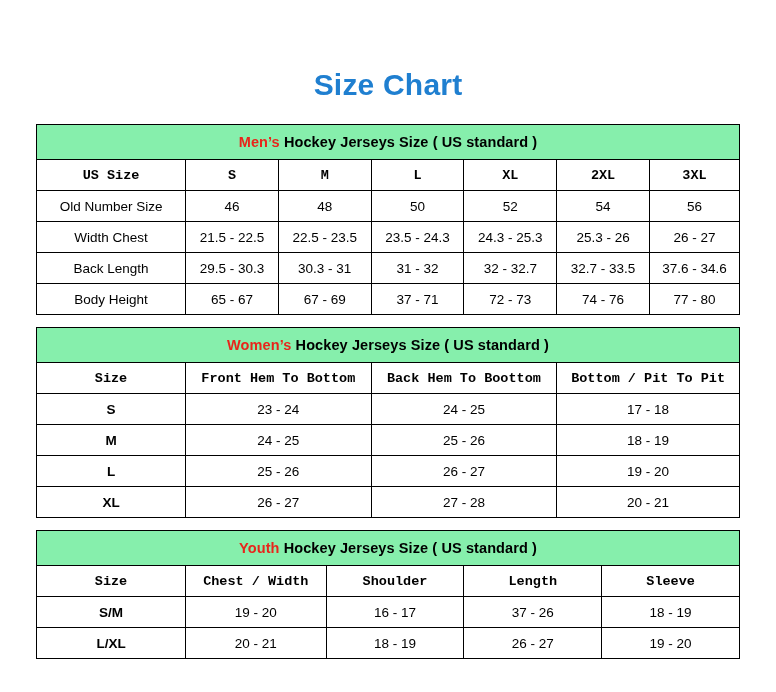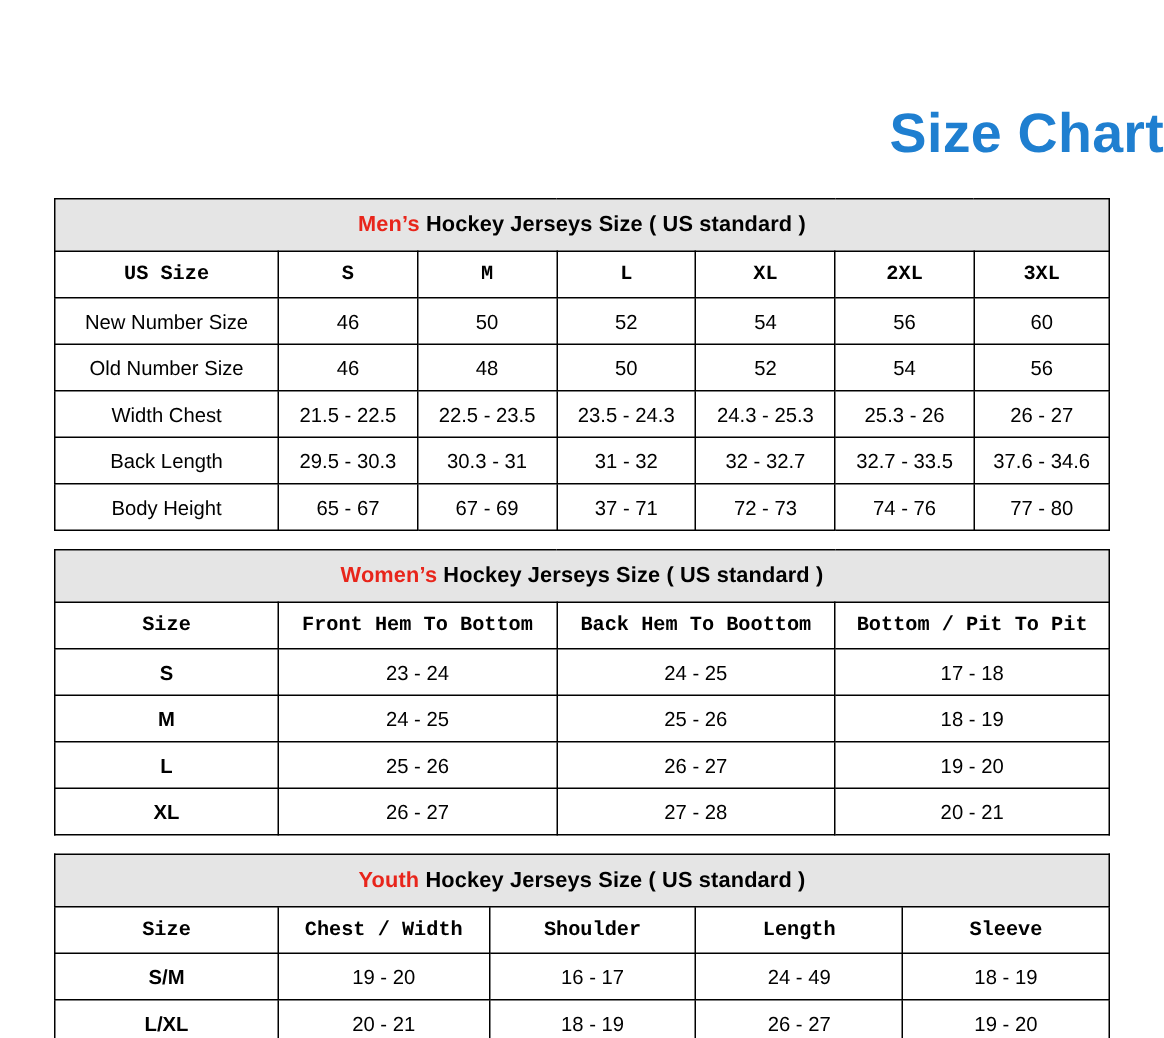--- a/index.html
+++ b/index.html
@@ -13,23 +13,23 @@
     font-family: "Liberation Sans", sans-serif;
     color: #000000;
   }
   .page {
     position: relative;
     width: 776px;
     height: 692px;
     box-sizing: border-box;
   }
   .title {
-    text-align: right;
+    text-align: center;
     color: #1f7fd0;
-    font-size: 37px;
+    font-size: 30px;
     font-weight: bold;
     padding-top: 68px;
     letter-spacing: 0.2px;
   }
   .tables-wrap {
     margin: 22px 36px 0 36px;
   }
   table {
     border-collapse: collapse;
     width: 100%;
@@ -38,21 +38,21 @@
   td, th {
     border: 1px solid #000000;
     font-size: 13.5px;
     font-weight: normal;
     text-align: center;
     padding: 5px 2px;
     height: 20px;
     background: #ffffff;
   }
   .banner {
-    background: #e5e5e5;
+    background: #86efac;
     font-size: 14.5px;
     font-weight: bold;
     padding: 7px 2px;
     letter-spacing: 0.1px;
   }
   .banner .accent {
     color: #e8251b;
   }
   .hdr {
     font-weight: bold;
@@ -92,29 +92,20 @@
           <td class="banner" colspan="7"><span class="accent">Men’s</span><span> Hockey Jerseys Size ( US standard )</span></td>
         </tr>
         <tr>
           <td class="hdr">US Size</td>
           <td class="hdr">S</td>
           <td class="hdr">M</td>
           <td class="hdr">L</td>
           <td class="hdr">XL</td>
           <td class="hdr">2XL</td>
           <td class="hdr">3XL</td>
-        </tr>
-        <tr>
-          <td class="rowlabel">New Number Size</td>
-          <td>46</td>
-          <td>50</td>
-          <td>52</td>
-          <td>54</td>
-          <td>56</td>
-          <td>60</td>
         </tr>
         <tr>
           <td class="rowlabel">Old Number Size</td>
           <td>46</td>
           <td>48</td>
           <td>50</td>
           <td>52</td>
           <td>54</td>
           <td>56</td>
         </tr>
@@ -208,21 +199,21 @@
           <td class="hdr">Size</td>
           <td class="hdr">Chest / Width</td>
           <td class="hdr">Shoulder</td>
           <td class="hdr">Length</td>
           <td class="hdr">Sleeve</td>
         </tr>
         <tr>
           <td class="bold-cell">S/M</td>
           <td>19 - 20</td>
           <td>16 - 17</td>
-          <td>24 - 49</td>
+          <td>37 - 26</td>
           <td>18 - 19</td>
         </tr>
         <tr>
           <td class="bold-cell">L/XL</td>
           <td>20 - 21</td>
           <td>18 - 19</td>
           <td>26 - 27</td>
           <td>19 - 20</td>
         </tr>
       </tbody>

